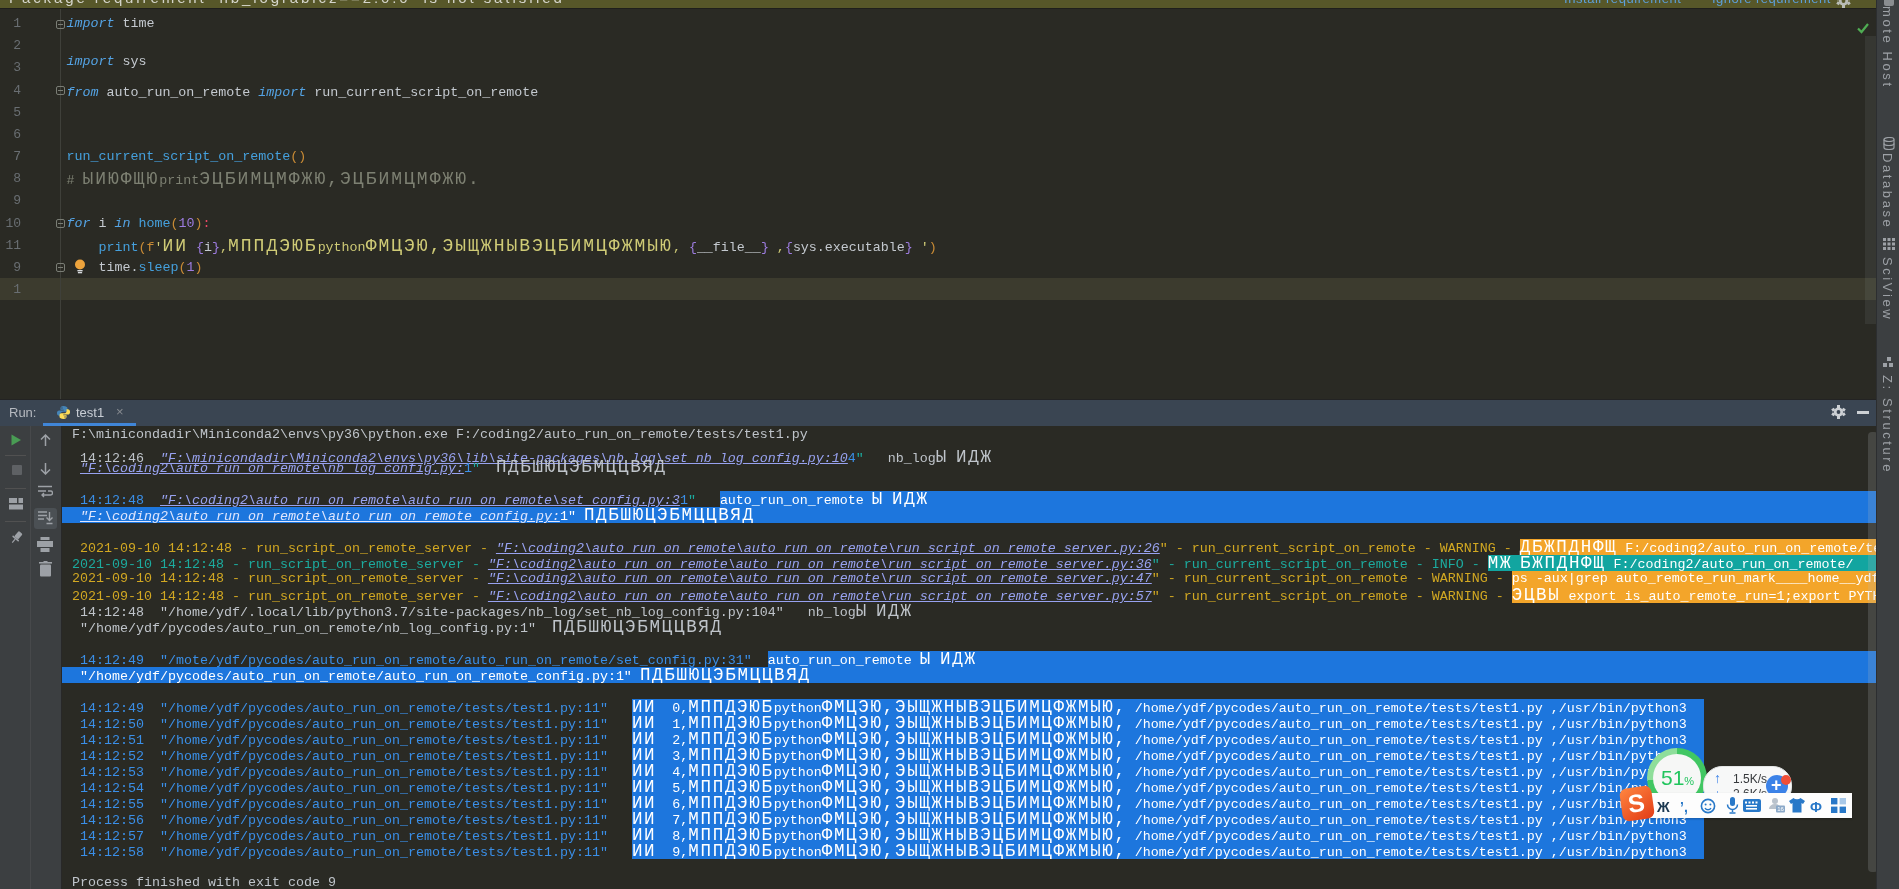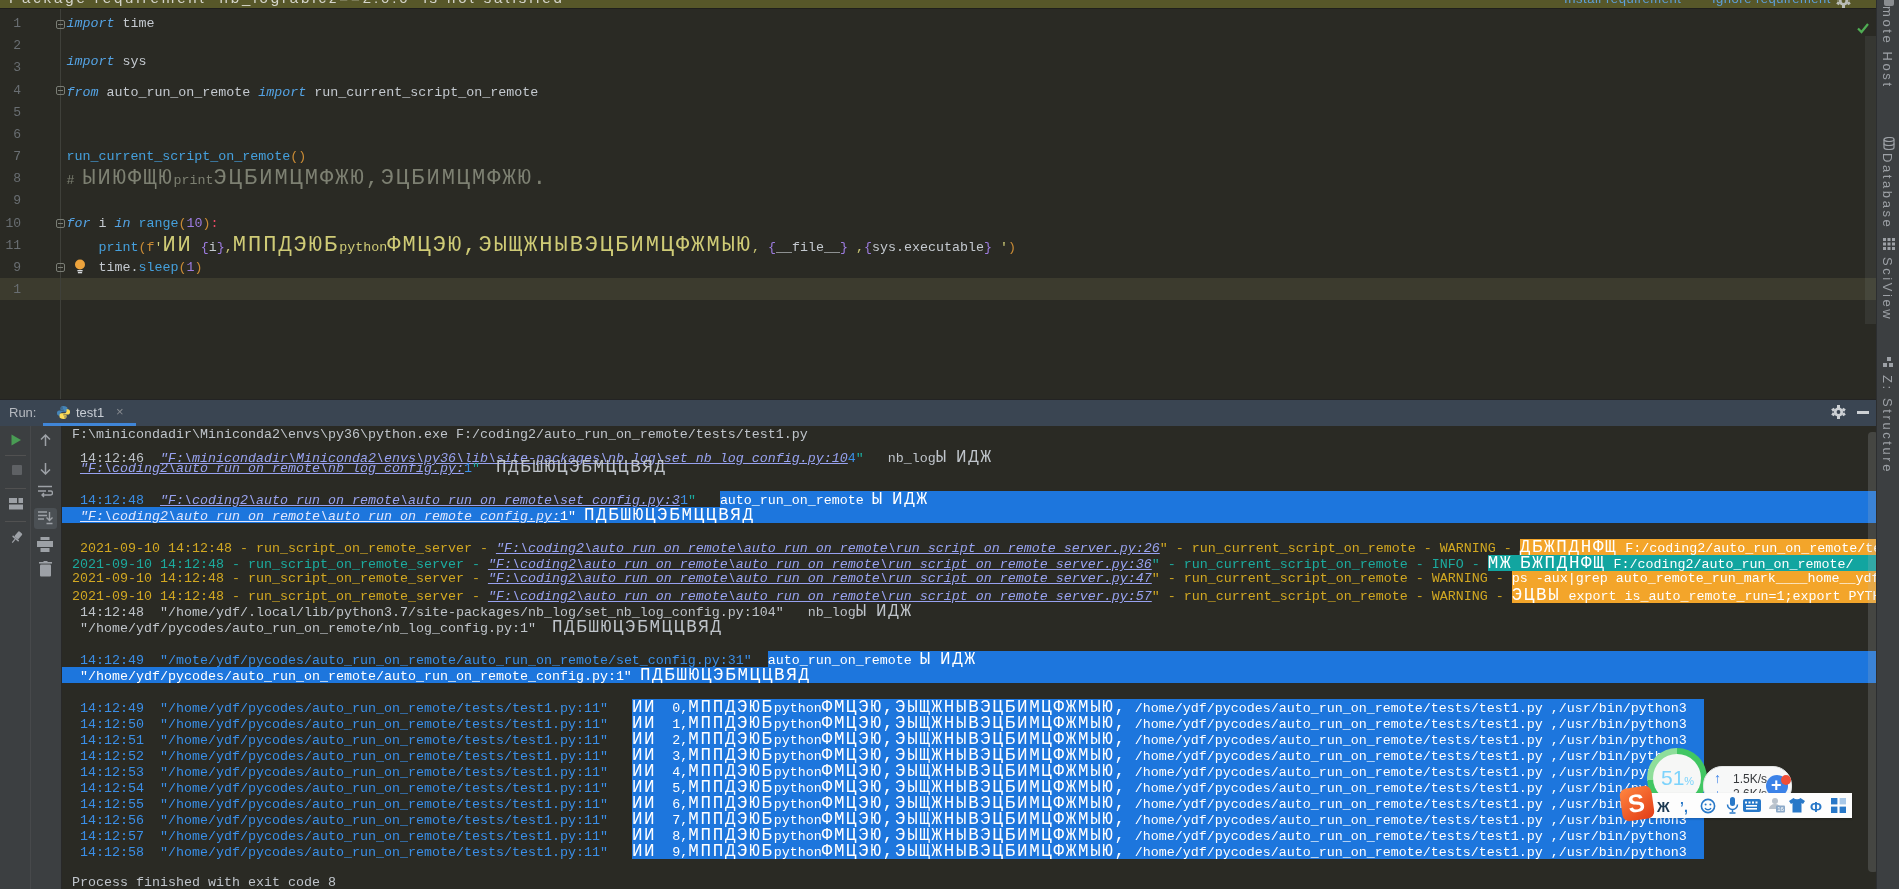--- a/index.html
+++ b/index.html
@@ -3,21 +3,21 @@
 
 *{margin:0;padding:0;box-sizing:border-box}
 html,body{width:1899px;height:889px;overflow:hidden;background:#2a2a24}
 body{position:relative;font-family:"Liberation Sans",sans-serif}
 .abs{position:absolute}
 .cl{position:absolute;left:62px;width:1814px;height:16px;line-height:16px;overflow:hidden;
     font-family:"Liberation Mono",monospace;font-size:13.33px;white-space:pre;color:#bfc4ca}
 .cl i{font-style:normal;font-size:17.5px;letter-spacing:1.7px}
 .el{position:absolute;left:66.4px;height:22px;line-height:22px;overflow:hidden;
     font-family:"Liberation Mono",monospace;font-size:13.33px;white-space:pre;color:#bec3c9}
-.el i{font-style:normal;font-size:22px;letter-spacing:2px}
+.el i{font-style:normal;font-size:18px;letter-spacing:2px}
 .w{color:#bfc4ca}.b{color:#3a8fe8}.y{color:#d2a822}.t{color:#1cab9f}
 .lk{color:#98a2f0;font-style:italic;text-decoration:underline}
 .wb{color:#fff}.lb{color:#dfe6fd;font-style:italic;text-decoration:underline}
 .kw{color:#54a3e4;font-style:italic}.fn{color:#45a0dd}.pw{color:#c4c9cf}
 .pa{color:#c98b35}.vi{color:#9d7ce0}.st{color:#cfcb76}.cm{color:#7d8072}.rd{color:#ea4965}
 .num{position:absolute;width:21px;text-align:right;height:22px;line-height:22px;
      font-family:"Liberation Mono",monospace;font-size:13px;color:#696e72}
 
 </style></head><body>
 <div class="abs" style="left:0;top:8px;width:1876px;height:391px;background:#2a2a24"></div>
@@ -42,21 +42,21 @@
 <div class="abs" style="left:58px;top:90.0px;width:5px;height:1px;background:#7a7d75"></div>
 <div class="abs" style="left:56px;top:219.0px;width:9px;height:9px;border:1px solid #7a7d75;border-radius:2px"></div>
 <div class="abs" style="left:58px;top:223.0px;width:5px;height:1px;background:#7a7d75"></div>
 <div class="abs" style="left:56px;top:263.4px;width:9px;height:9px;border:1px solid #7a7d75;border-radius:2px"></div>
 <div class="abs" style="left:58px;top:267.4px;width:5px;height:1px;background:#7a7d75"></div>
 <div class="el" style="top:13.0px"><span class="kw">import</span><span class="pw"> time</span></div>
 <div class="el" style="top:51px"><span class="kw">import</span><span class="pw"> sys</span></div>
 <div class="el" style="top:82px"><span class="kw">from</span><span class="pw"> auto_run_on_remote </span><span class="kw">import</span><span class="pw"> run_current_script_on_remote</span></div>
 <div class="el" style="top:146.0px"><span class="fn">run_current_script_on_remote</span><span class="pa">()</span></div>
 <div class="el" style="top:168.2px"><span class="cm"># <i class="x">ЫИЮФЩЮ</i>print<i class="x">ЭЦБИМЦМФЖЮ,ЭЦБИМЦМФЖЮ.</i></span></div>
-<div class="el" style="top:212.5px"><span class="kw">for</span><span class="pw"> i </span><span class="kw">in</span><span class="pw"> </span><span class="fn">range</span><span class="pa">(</span><span class="vi">10</span><span class="pa">)</span><span class="rd">:</span></div>
+<div class="el" style="top:212.5px"><span class="kw">for</span><span class="pw"> i </span><span class="kw">in</span><span class="pw"> </span><span class="fn">home</span><span class="pa">(</span><span class="vi">10</span><span class="pa">)</span><span class="rd">:</span></div>
 <div class="el" style="top:234.7px"><span class="pw">    </span><span class="fn">print</span><span class="pa">(</span><span class="pa">f</span><span class="st">'<i class="x">ИИ</i> </span><span class="vi">{</span><span class="pw">i</span><span class="vi">}</span><span class="st">,<i class="x">МППДЭЮБ</i>python<i class="x">ФМЦЭЮ,ЭЫЩЖНЫВЭЦБИМЦФЖМЫЮ</i>, </span><span class="vi">{</span><span class="pw">__file__</span><span class="vi">}</span><span class="st"> ,</span><span class="vi">{</span><span class="pw">sys.executable</span><span class="vi">}</span><span class="st"> '</span><span class="pa">)</span></div>
 <div class="el" style="top:256.9px"><span class="pw">    </span><span class="pw">time</span><span class="pw">.</span><span class="fn">sleep</span><span class="pa">(</span><span class="vi">1</span><span class="pa">)</span></div>
 <svg class="abs" style="left:73px;top:258px" width="14" height="16" viewBox="0 0 14 16">
 <circle cx="7" cy="6.5" r="5" fill="#eda33c"></circle>
 <rect x="4.4" y="12" width="5.2" height="1.4" fill="#d6d9dd"></rect>
 <rect x="4.9" y="14" width="4.2" height="1.3" fill="#d6d9dd"></rect>
   </svg>
 <div class="abs" style="left:1865px;top:36px;width:11px;height:288px;background:rgba(170,175,180,0.10)"></div>
 <svg class="abs" style="left:1856px;top:21px" width="14" height="14" viewBox="0 0 14 14">
 <path d="M2 7.5 L5.5 11 L12 3" stroke="#4fad53" stroke-width="2.2" fill="none"></path>
@@ -183,21 +183,21 @@
 <div class="cl" style="top:699px"><span style="display:inline-block;width:10px"></span><span class="w"> </span><span class="b">14:12:49  "/home/ydf/pycodes/auto_run_on_remote/tests/test1.py:11"</span><span class="w">   </span><span class="wb"><i class="x">ИИ</i>  0,<i class="x">МППДЭЮБ</i>python<i class="x">ФМЦЭЮ,ЭЫЩЖНЫВЭЦБИМЦФЖМЫЮ,</i> /home/ydf/pycodes/auto_run_on_remote/tests/test1.py ,/usr/bin/python3</span></div>
 <div class="cl" style="top:715px"><span style="display:inline-block;width:10px"></span><span class="w"> </span><span class="b">14:12:50  "/home/ydf/pycodes/auto_run_on_remote/tests/test1.py:11"</span><span class="w">   </span><span class="wb"><i class="x">ИИ</i>  1,<i class="x">МППДЭЮБ</i>python<i class="x">ФМЦЭЮ,ЭЫЩЖНЫВЭЦБИМЦФЖМЫЮ,</i> /home/ydf/pycodes/auto_run_on_remote/tests/test1.py ,/usr/bin/python3</span></div>
 <div class="cl" style="top:731px"><span style="display:inline-block;width:10px"></span><span class="w"> </span><span class="b">14:12:51  "/home/ydf/pycodes/auto_run_on_remote/tests/test1.py:11"</span><span class="w">   </span><span class="wb"><i class="x">ИИ</i>  2,<i class="x">МППДЭЮБ</i>python<i class="x">ФМЦЭЮ,ЭЫЩЖНЫВЭЦБИМЦФЖМЫЮ,</i> /home/ydf/pycodes/auto_run_on_remote/tests/test1.py ,/usr/bin/python3</span></div>
 <div class="cl" style="top:747px"><span style="display:inline-block;width:10px"></span><span class="w"> </span><span class="b">14:12:52  "/home/ydf/pycodes/auto_run_on_remote/tests/test1.py:11"</span><span class="w">   </span><span class="wb"><i class="x">ИИ</i>  3,<i class="x">МППДЭЮБ</i>python<i class="x">ФМЦЭЮ,ЭЫЩЖНЫВЭЦБИМЦФЖМЫЮ,</i> /home/ydf/pycodes/auto_run_on_remote/tests/test1.py ,/usr/bin/python3</span></div>
 <div class="cl" style="top:763px"><span style="display:inline-block;width:10px"></span><span class="w"> </span><span class="b">14:12:53  "/home/ydf/pycodes/auto_run_on_remote/tests/test1.py:11"</span><span class="w">   </span><span class="wb"><i class="x">ИИ</i>  4,<i class="x">МППДЭЮБ</i>python<i class="x">ФМЦЭЮ,ЭЫЩЖНЫВЭЦБИМЦФЖМЫЮ,</i> /home/ydf/pycodes/auto_run_on_remote/tests/test1.py ,/usr/bin/python3</span></div>
 <div class="cl" style="top:779px"><span style="display:inline-block;width:10px"></span><span class="w"> </span><span class="b">14:12:54  "/home/ydf/pycodes/auto_run_on_remote/tests/test1.py:11"</span><span class="w">   </span><span class="wb"><i class="x">ИИ</i>  5,<i class="x">МППДЭЮБ</i>python<i class="x">ФМЦЭЮ,ЭЫЩЖНЫВЭЦБИМЦФЖМЫЮ,</i> /home/ydf/pycodes/auto_run_on_remote/tests/test1.py ,/usr/bin/python3</span></div>
 <div class="cl" style="top:795px"><span style="display:inline-block;width:10px"></span><span class="w"> </span><span class="b">14:12:55  "/home/ydf/pycodes/auto_run_on_remote/tests/test1.py:11"</span><span class="w">   </span><span class="wb"><i class="x">ИИ</i>  6,<i class="x">МППДЭЮБ</i>python<i class="x">ФМЦЭЮ,ЭЫЩЖНЫВЭЦБИМЦФЖМЫЮ,</i> /home/ydf/pycodes/auto_run_on_remote/tests/test1.py ,/usr/bin/python3</span></div>
 <div class="cl" style="top:811px"><span style="display:inline-block;width:10px"></span><span class="w"> </span><span class="b">14:12:56  "/home/ydf/pycodes/auto_run_on_remote/tests/test1.py:11"</span><span class="w">   </span><span class="wb"><i class="x">ИИ</i>  7,<i class="x">МППДЭЮБ</i>python<i class="x">ФМЦЭЮ,ЭЫЩЖНЫВЭЦБИМЦФЖМЫЮ,</i> /home/ydf/pycodes/auto_run_on_remote/tests/test1.py ,/usr/bin/python3</span></div>
 <div class="cl" style="top:827px"><span style="display:inline-block;width:10px"></span><span class="w"> </span><span class="b">14:12:57  "/home/ydf/pycodes/auto_run_on_remote/tests/test1.py:11"</span><span class="w">   </span><span class="wb"><i class="x">ИИ</i>  8,<i class="x">МППДЭЮБ</i>python<i class="x">ФМЦЭЮ,ЭЫЩЖНЫВЭЦБИМЦФЖМЫЮ,</i> /home/ydf/pycodes/auto_run_on_remote/tests/test1.py ,/usr/bin/python3</span></div>
 <div class="cl" style="top:843px"><span style="display:inline-block;width:10px"></span><span class="w"> </span><span class="b">14:12:58  "/home/ydf/pycodes/auto_run_on_remote/tests/test1.py:11"</span><span class="w">   </span><span class="wb"><i class="x">ИИ</i>  9,<i class="x">МППДЭЮБ</i>python<i class="x">ФМЦЭЮ,ЭЫЩЖНЫВЭЦБИМЦФЖМЫЮ,</i> /home/ydf/pycodes/auto_run_on_remote/tests/test1.py ,/usr/bin/python3</span></div>
-<div class="cl" style="top:875px"><span style="display:inline-block;width:10px"></span><span class="w">Process finished with exit code 8</span></div>
+<div class="cl" style="top:875px"><span style="display:inline-block;width:10px"></span><span class="w">Process finished with exit code 9</span></div>
 <div class="abs" style="left:1868px;top:432px;width:10px;height:440px;background:rgba(180,185,190,0.20);border-radius:4px"></div>
 <div class="abs" style="left:1876px;top:0;width:23px;height:889px;background:#3c3f41;border-left:1px solid #2c2e30"></div>
 <div class="abs" style="left:1878px;top:6px;width:18px;line-height:18px;font-size:13px;color:#9da1a6;writing-mode:vertical-rl;letter-spacing:2.6px;white-space:pre">mote Host</div>
 <div class="abs" style="left:1878px;top:153px;width:18px;line-height:18px;font-size:13px;color:#9da1a6;writing-mode:vertical-rl;letter-spacing:2.6px;white-space:pre">Database</div>
 <div class="abs" style="left:1878px;top:257px;width:18px;line-height:18px;font-size:13px;color:#9da1a6;writing-mode:vertical-rl;letter-spacing:2.6px;white-space:pre">SciView</div>
 <div class="abs" style="left:1878px;top:375px;width:18px;line-height:18px;font-size:13px;color:#9da1a6;writing-mode:vertical-rl;letter-spacing:2.6px;white-space:pre">Z: Structure</div>
 <svg class="abs" style="left:1883px;top:137px" width="12" height="13" viewBox="0 0 12 13">
 <ellipse cx="6" cy="2.5" rx="5" ry="2" fill="none" stroke="#9da1a6" stroke-width="1.2"></ellipse>
 <path d="M1 2.5 V10.5 A5 2 0 0 0 11 10.5 V2.5" fill="none" stroke="#9da1a6" stroke-width="1.2"></path>
 <path d="M1 6.5 A5 2 0 0 0 11 6.5" fill="none" stroke="#9da1a6" stroke-width="1.2"></path>
@@ -219,21 +219,21 @@
 <g fill="#9da1a6">
       <rect x="4" y="0" width="4" height="4"></rect>
       <rect x="0" y="6" width="4" height="4"></rect>
       <rect x="6" y="6" width="4" height="4"></rect>
     </g>
   </svg>
 <div class="abs" style="left:1884px;top:0;width:10px;height:6px;background:#8a8d90;border-radius:0 0 2px 2px"></div>
 <div class="abs" style="left:1647px;top:748px;width:60px;height:60px;border-radius:50%;
 background:conic-gradient(#41c763 0 265deg,#8ede9a 265deg 360deg)"></div>
 <div class="abs" style="left:1653px;top:754px;width:48px;height:48px;border-radius:50%;background:#f6f7f6"></div>
-<div class="abs" style="left:1661px;top:766px;font-size:21px;color:#7dd3fc;font-family:'Liberation Sans',sans-serif">51<span style="font-size:11px">%</span></div>
+<div class="abs" style="left:1661px;top:766px;font-size:21px;color:#22c55e;font-family:'Liberation Sans',sans-serif">51<span style="font-size:11px">%</span></div>
 <div class="abs" style="left:1703px;top:766px;width:89px;height:40px;background:#f7f8f8;border-radius:19px;border:1px solid #e3e5e5"></div>
 <div class="abs" style="left:1714px;top:770px;font-size:14px;font-weight:bold;color:#3b82e8">↑</div>
 <div class="abs" style="left:1733px;top:772px;font-size:12px;color:#36393c">1.5K/s</div>
 <div class="abs" style="left:1714px;top:786px;font-size:14px;font-weight:bold;color:#3b82e8">↓</div>
 <div class="abs" style="left:1733px;top:787px;font-size:12px;color:#36393c">2.6K/s</div>
 <div class="abs" style="left:1766px;top:775px;width:22px;height:22px;border-radius:50%;background:#3b82e8"></div>
 <div class="abs" style="left:1771px;top:774.5px;font-size:18px;color:#fff;font-weight:bold">+</div>
 <div class="abs" style="left:1781px;top:774.5px;width:10px;height:10px;border-radius:50%;background:#f04f38"></div>
 <div class="abs" style="left:1646px;top:793px;width:206px;height:25px;background:#fdfdfd;box-shadow:0 1px 2px rgba(0,0,0,0.25)"></div>
 <div class="abs" style="left:1621px;top:787px;width:32px;height:33px;background:linear-gradient(150deg,#ff8640,#e23c16);

